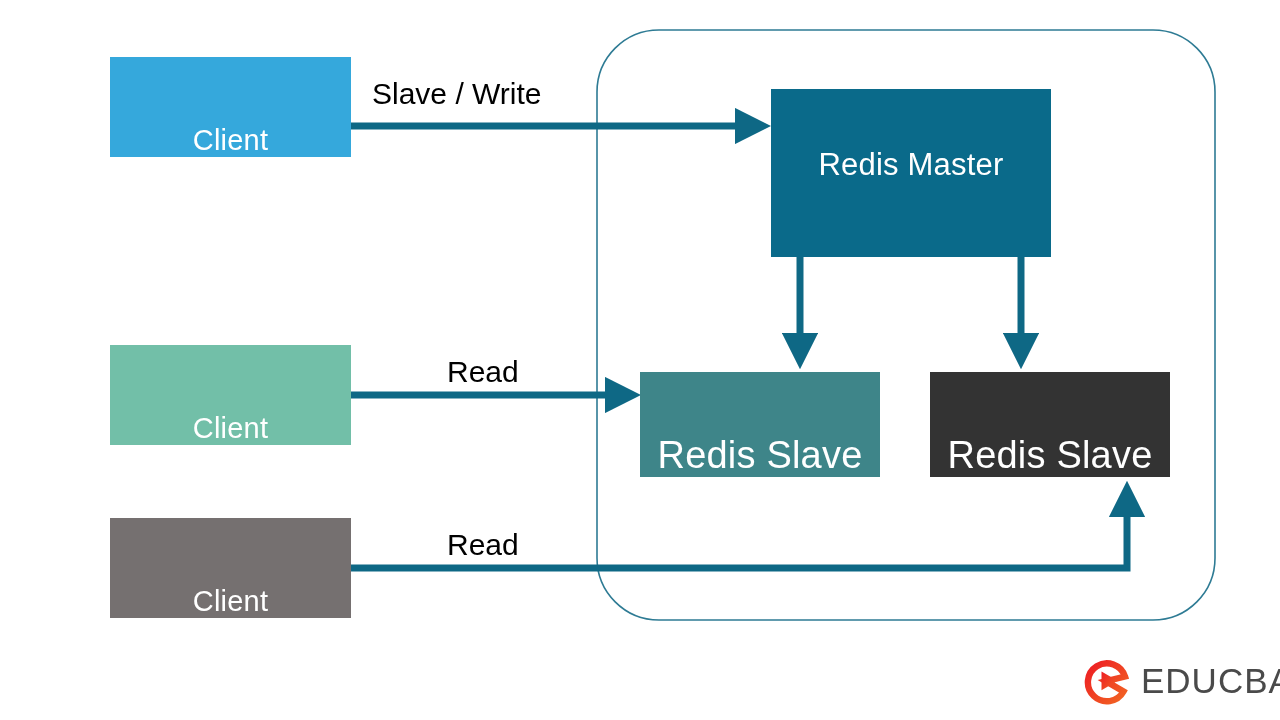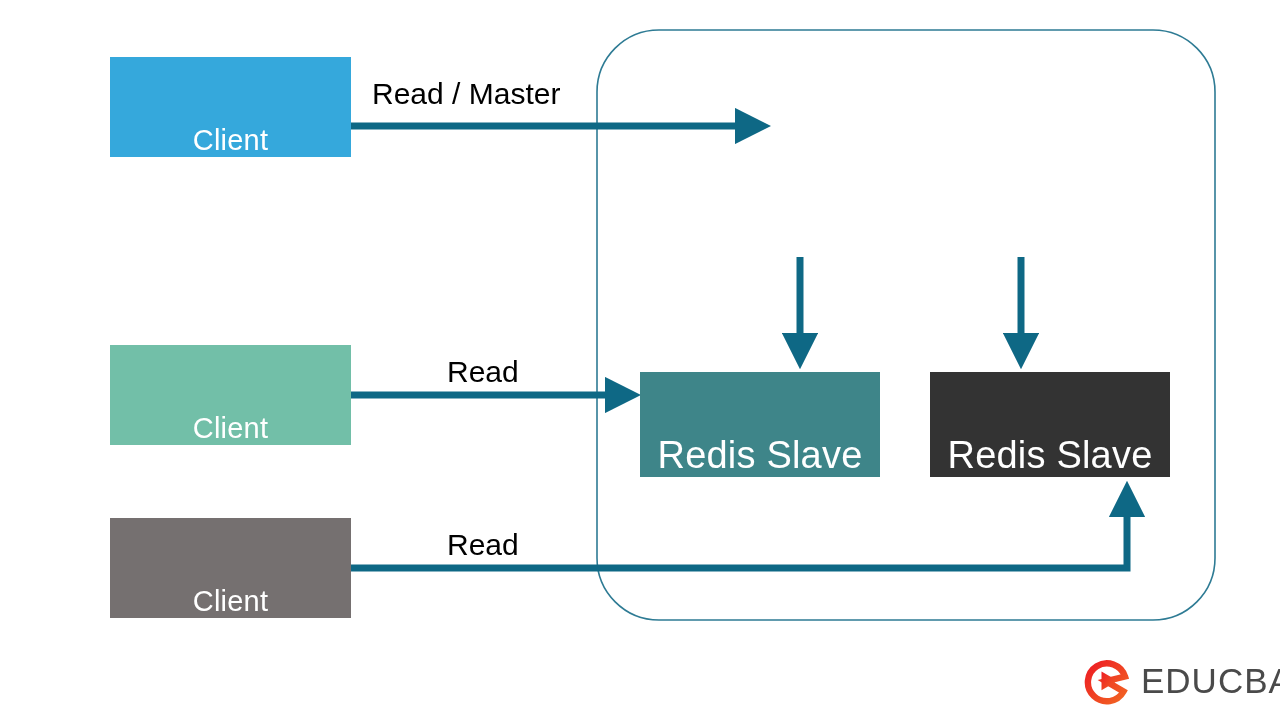--- a/index.html
+++ b/index.html
@@ -121,30 +121,33 @@
   </div>
 
   <div class="node-box client-box client-green">
     <span>Client</span>
   </div>
 
   <div class="node-box client-box client-gray">
     <span>Client</span>
   </div>
 
+  <div class="node-box master-box">
+    <span>Redis Master</span>
+  </div>
 
   <div class="node-box slave-box slave-teal">
     <span>Redis Slave</span>
   </div>
 
   <div class="node-box slave-box slave-dark">
     <span>Redis Slave</span>
   </div>
 
-  <div class="edge-label label-rw">Read / Master</div>
+  <div class="edge-label label-rw">Slave / Write</div>
   <div class="edge-label label-r1">Read</div>
   <div class="edge-label label-r2">Read</div>
 
   <div id="logo">
     <svg id="logo-mark" viewBox="0 0 48 48">
       <path d="M40.5,34.5 A19,19 0 1 1 42,19.5 L23,24.2 Z" fill="none" stroke="url(#logoGrad)" stroke-width="6.4" stroke-linecap="round"></path>
       <path d="M18.5,14.5 L34.5,23.8 L18.5,33.2 Z" fill="url(#logoGrad)"></path>
     </svg>
     <span id="logo-text">EDUCBA</span>
   </div>

